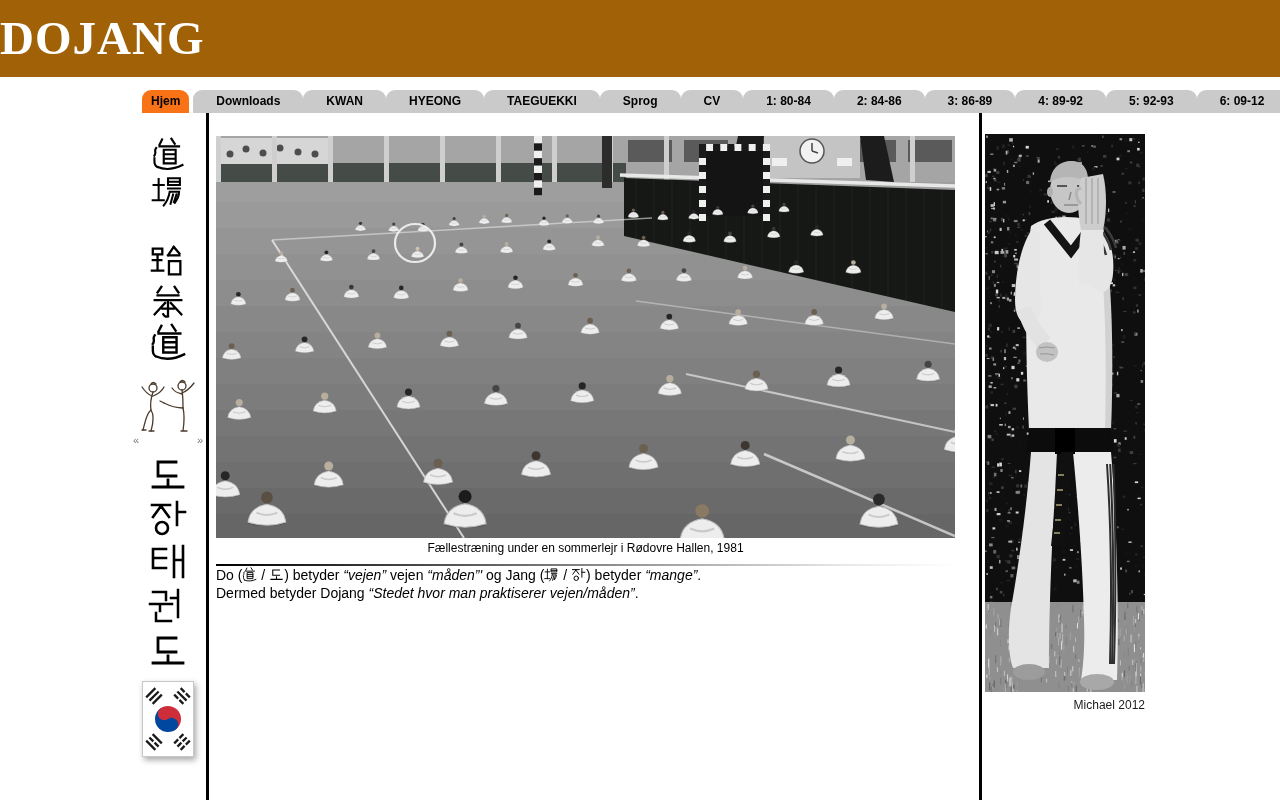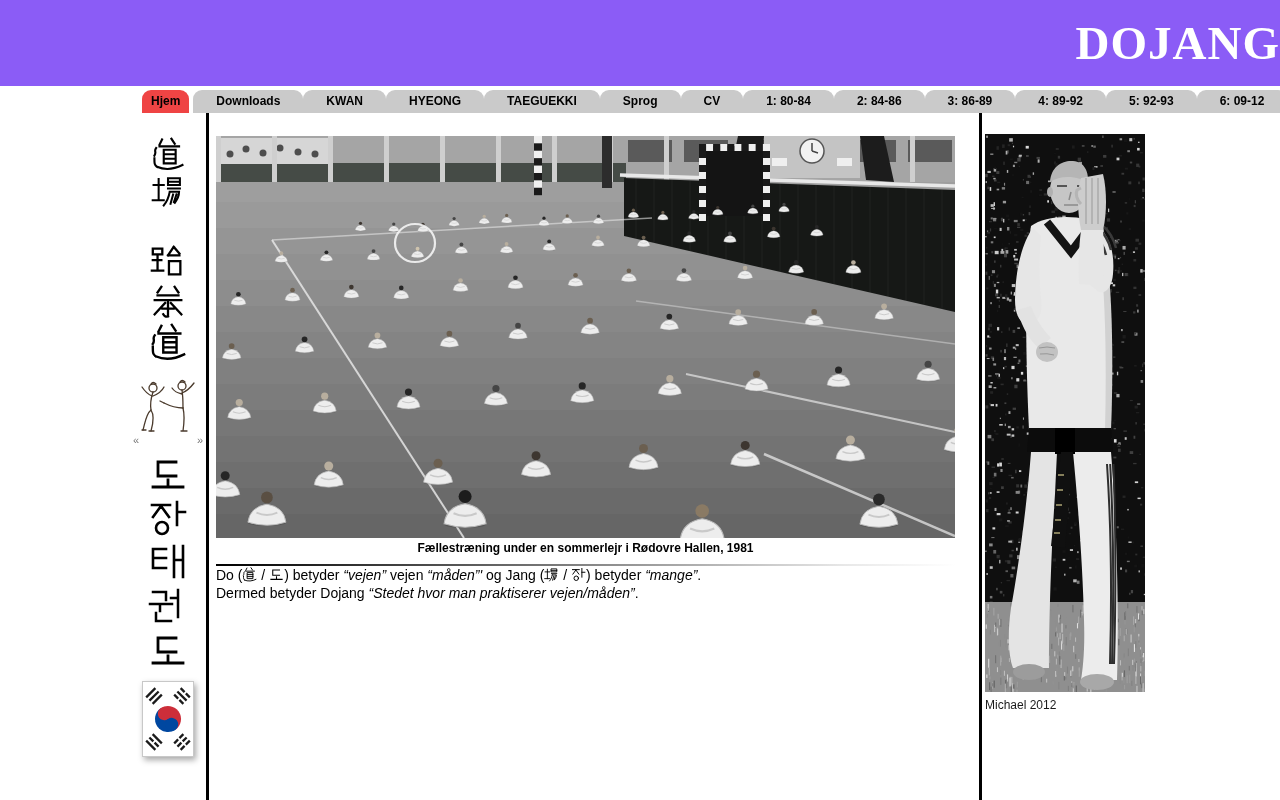--- a/index.html
+++ b/index.html
@@ -1,55 +1,55 @@
 <!DOCTYPE html>
 <html lang="da"><head>
 <meta charset="utf-8">
 <style>
   html,body{margin:0;padding:0}
   body{width:1280px;height:800px;overflow:hidden;background:#fff;
        font-family:"Liberation Sans",sans-serif;position:relative;color:#000}
   
-  .site-header{height:86px;background:#8b5cf6;display:flex;align-items:center;justify-content:flex-end}
+  .site-header{height:77px;background:#a16207;display:flex;align-items:center;justify-content:flex-start}
   .site-title{color:#fff;font-family:"Liberation Serif",serif;font-size:47px;font-weight:bold;
               margin:0;letter-spacing:1px;line-height:1}
   
   .main-nav{position:absolute;top:90px;left:142px;height:23px;display:flex}
   .tab{display:block;background:#cacaca;border-radius:9px 9px 0 0;padding:0 23px;font-size:12px;
        font-weight:bold;line-height:23px;color:#000;text-decoration:none;white-space:nowrap}
-  .tab.active{background:#ef4444;padding:0 9px;margin-right:4px}
+  .tab.active{background:#f97316;padding:0 9px;margin-right:4px}
   
   .vline{position:absolute;top:113px;bottom:0;width:3px;background:#000}
   .vl{left:206px}.vr{left:979px}
   
   .layout{position:absolute;top:113px;left:0;right:0;bottom:0;display:flex;overflow:hidden}
   .col-left{width:209px;flex:none}
   .col-main{width:770px;flex:none;padding:23px 6px 0 7px;box-sizing:border-box}
   .col-right{flex:1;padding:21px 0 0 6px}
   
   .sidebar-inner{width:70px;margin-left:133px}
   .stack{display:flex;flex-direction:column;align-items:center}
   .cjk{display:inline-block;position:relative}
   .cjk svg{display:block}
   .drawing-wrap{position:relative;width:62px;margin:15px auto 0}
   .nav-arrow{position:absolute;bottom:-6px;font-size:11px;color:#777;line-height:1;cursor:pointer}
   .arrow-l{left:-4px}.arrow-r{right:-4px}
   .flag-wrap{width:52px;margin:7px auto 0;box-shadow:2px 3px 6px rgba(0,0,0,.35)}
   .flag-wrap svg{display:block}
   
   .photo{display:block}
-  .photo-caption{width:739px;text-align:center;font-weight:bold;font-size:12px;margin-top:3px}
+  .photo-caption{width:739px;text-align:center;font-weight:normal;font-size:12px;margin-top:3px}
   .fade-rule{height:2px;border:0;width:740px;margin:9px 0 0 0;
              background:linear-gradient(to right,#000 0%,#777 45%,#e8e8e8 85%,#fff 100%)}
   .col-main p{width:744px;font-size:14px;line-height:18px;margin:0}
   .p1{margin-top:19px}.p2{margin-top:35px}.p4{margin-top:31px}.p5{margin-top:12px}
   .g14{width:15px;height:15px;vertical-align:-2px}
   .g14 svg{width:15px;height:15px}
   
-  .right-caption{width:160px;text-align:left;font-size:12px;margin-top:2px;color:#1a1a1a}
+  .right-caption{width:160px;text-align:right;font-size:12px;margin-top:2px;color:#1a1a1a}
   
   .sr{position:absolute;width:1px;height:1px;margin:-1px;overflow:hidden;
       clip:rect(0,0,0,0);white-space:nowrap}
 </style>
 </head>
 <body>
 
 <svg width="0" height="0" style="position:absolute" aria-hidden="true">
   <defs>
     <g id="g-dao" stroke="#000" stroke-width="2.5" fill="none" stroke-linecap="square">

